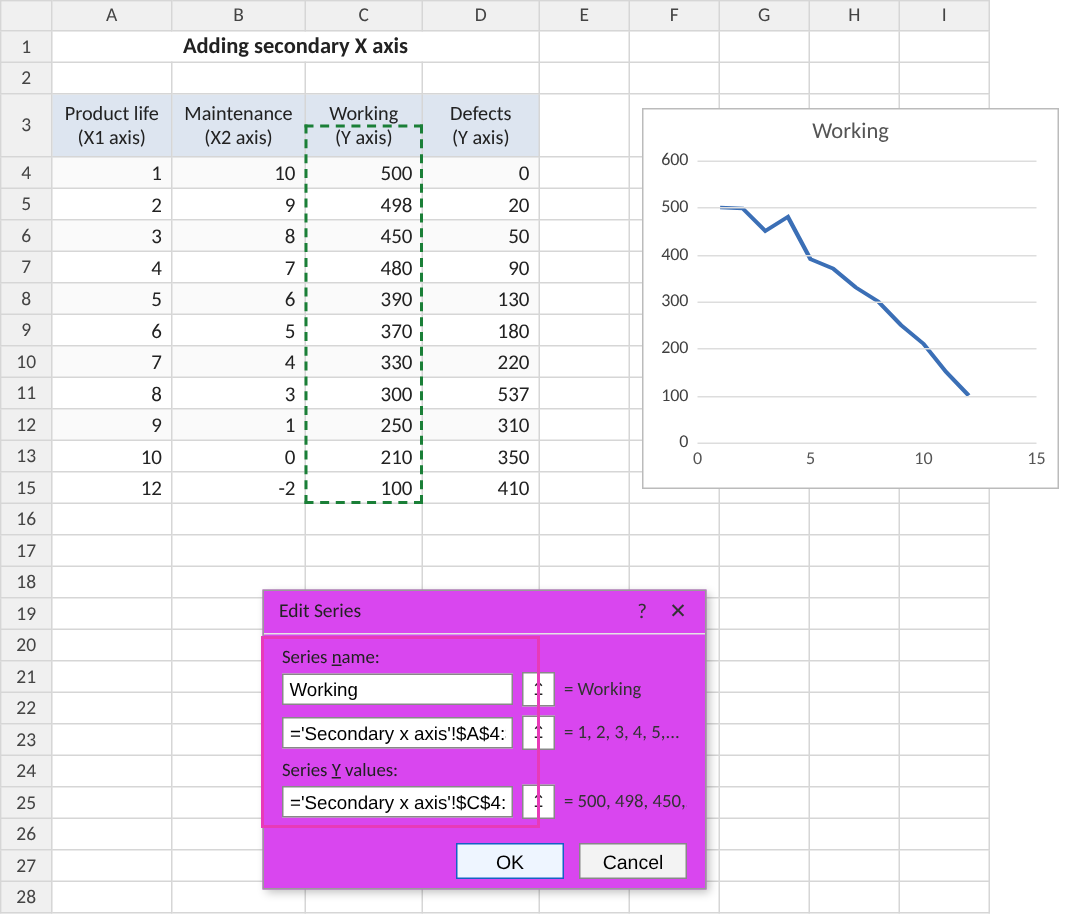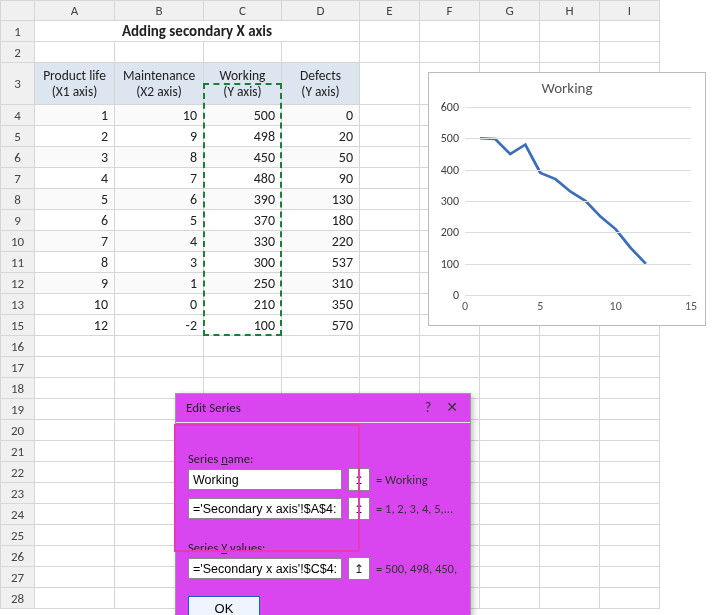--- a/index.html
+++ b/index.html
@@ -21,28 +21,28 @@
 .ylabels { position:absolute; left:0; top:34px; bottom:30px; width:34px; }
 .ylabel { position:absolute; right:4px; font-size:12px; color:#404040; transform:translateY(50%); }
 .xlabels { position:absolute; left:36px; right:14px; bottom:6px; height:20px; }
 .xlabel { position:absolute; font-size:12px; color:#555; transform:translateX(-50%); }
 .hline { position:absolute; left:0; right:0; border-top:1px solid #ddd; }
 .dialog { position:absolute; left:175px; top:393px; width:294px; background:#d946ef; border:1px solid #9a9a9a; box-shadow:2px 2px 6px rgba(0,0,0,0.25); }
 .dialog .titlebar { height:28px; line-height:28px; padding:0 6px 0 10px; font-size:13px; border-bottom:1px solid #e4e4e4; display:flex; align-items:center; }
 .dialog .titlebar .t { flex:1; }
 .dialog .titlebar .ic { width:24px; text-align:center; color:#333; font-size:14px; }
 .dialog .body { padding:8px 12px 10px; }
-.dlabel { font-size:12.5px; color:#222; margin-top:20px; }
+.dlabel { font-size:12.5px; color:#222; margin-top:0; }
 .dlabel .ul { text-decoration:underline; }
 .drow { display:flex; align-items:center; gap:6px; margin:2px 0 6px; }
 .drow input.fld { flex:0 0 154px; width:154px; height:21px; border:1px solid #888; font-size:12.5px; padding:1px 4px; box-sizing:border-box; }
 .drow .pick { width:20px; height:21px; border:1px solid #888; display:flex; align-items:center; justify-content:center; font-size:12px; background:#fff; }
 .drow .preview { font-size:12.5px; color:#333; flex:1; white-space:nowrap; overflow:hidden; }
 .highlight-box { position:absolute; border:2px solid #e83ab8; pointer-events:none; box-sizing:border-box; }
-.dialog-buttons { display:flex; justify-content:flex-end; padding:0 12px 6px;flex-direction:column; }
+.dialog-buttons { display:flex; justify-content:flex-end; gap:10px; padding:0 12px 6px; }
 .dialog-buttons button { width:72px; height:24px; font-size:13px; border:1px solid #888; background:#f3f3f3; }
 .dialog-buttons button.ok { border:1.5px solid #1462c4; background:#eef5ff; }
 svg.linechart { width:100%; height:100%; display:block; }
 </style>
 </head>
 <body>
 <div class="sheet">
 
 <table class="grid">
   <colgroup>
@@ -223,21 +223,21 @@
           <td></td>
           <td></td>
           <td></td>
           <td></td>
         </tr>
         <tr>
           <th class="rowhead">15</th>
           <td class="num">12</td>
           <td class="num">-2</td>
           <td class="num">100</td>
-          <td class="num">570</td>
+          <td class="num">410</td>
           <td></td>
           <td></td>
           <td></td>
           <td></td>
           <td></td>
         </tr>
         <tr>
           <th class="rowhead">16</th>
           <td></td>
           <td></td>

